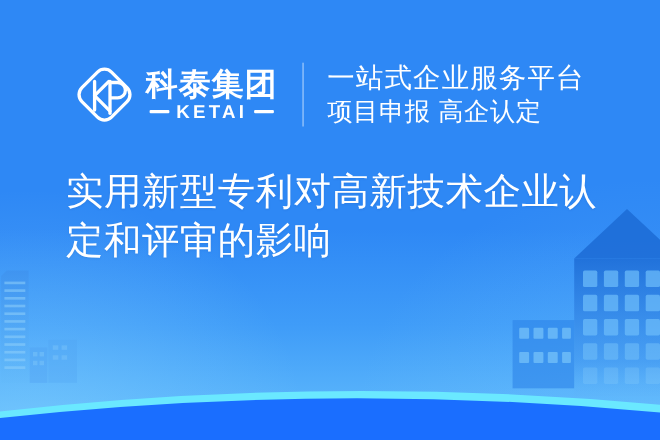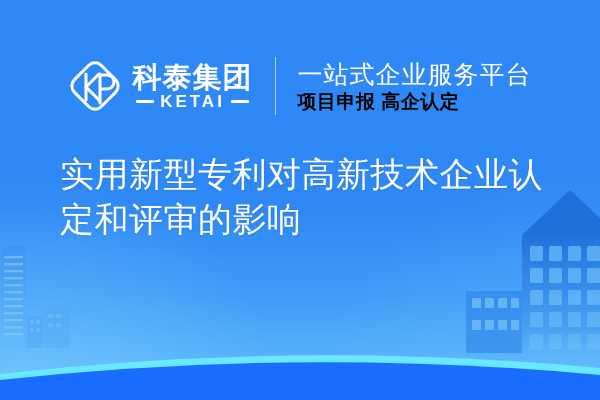--- a/index.html
+++ b/index.html
@@ -144,23 +144,23 @@
   }
   .slogan-main {
     color: #ffffff;
     font-size: 25px;
     font-weight: 400;
     letter-spacing: 1px;
     line-height: 1.12;
     white-space: nowrap;
   }
   .slogan-sub {
-    color: #000000;
-    font-size: 19px;
-    font-weight: 700;
+    color: #ffffff;
+    font-size: 23px;
+    font-weight: 400;
     letter-spacing: 0.5px;
     line-height: 1.15;
     white-space: nowrap;
   }
 
   
   .title {
     position: absolute;
     left: 60px;
     top: 152px;

